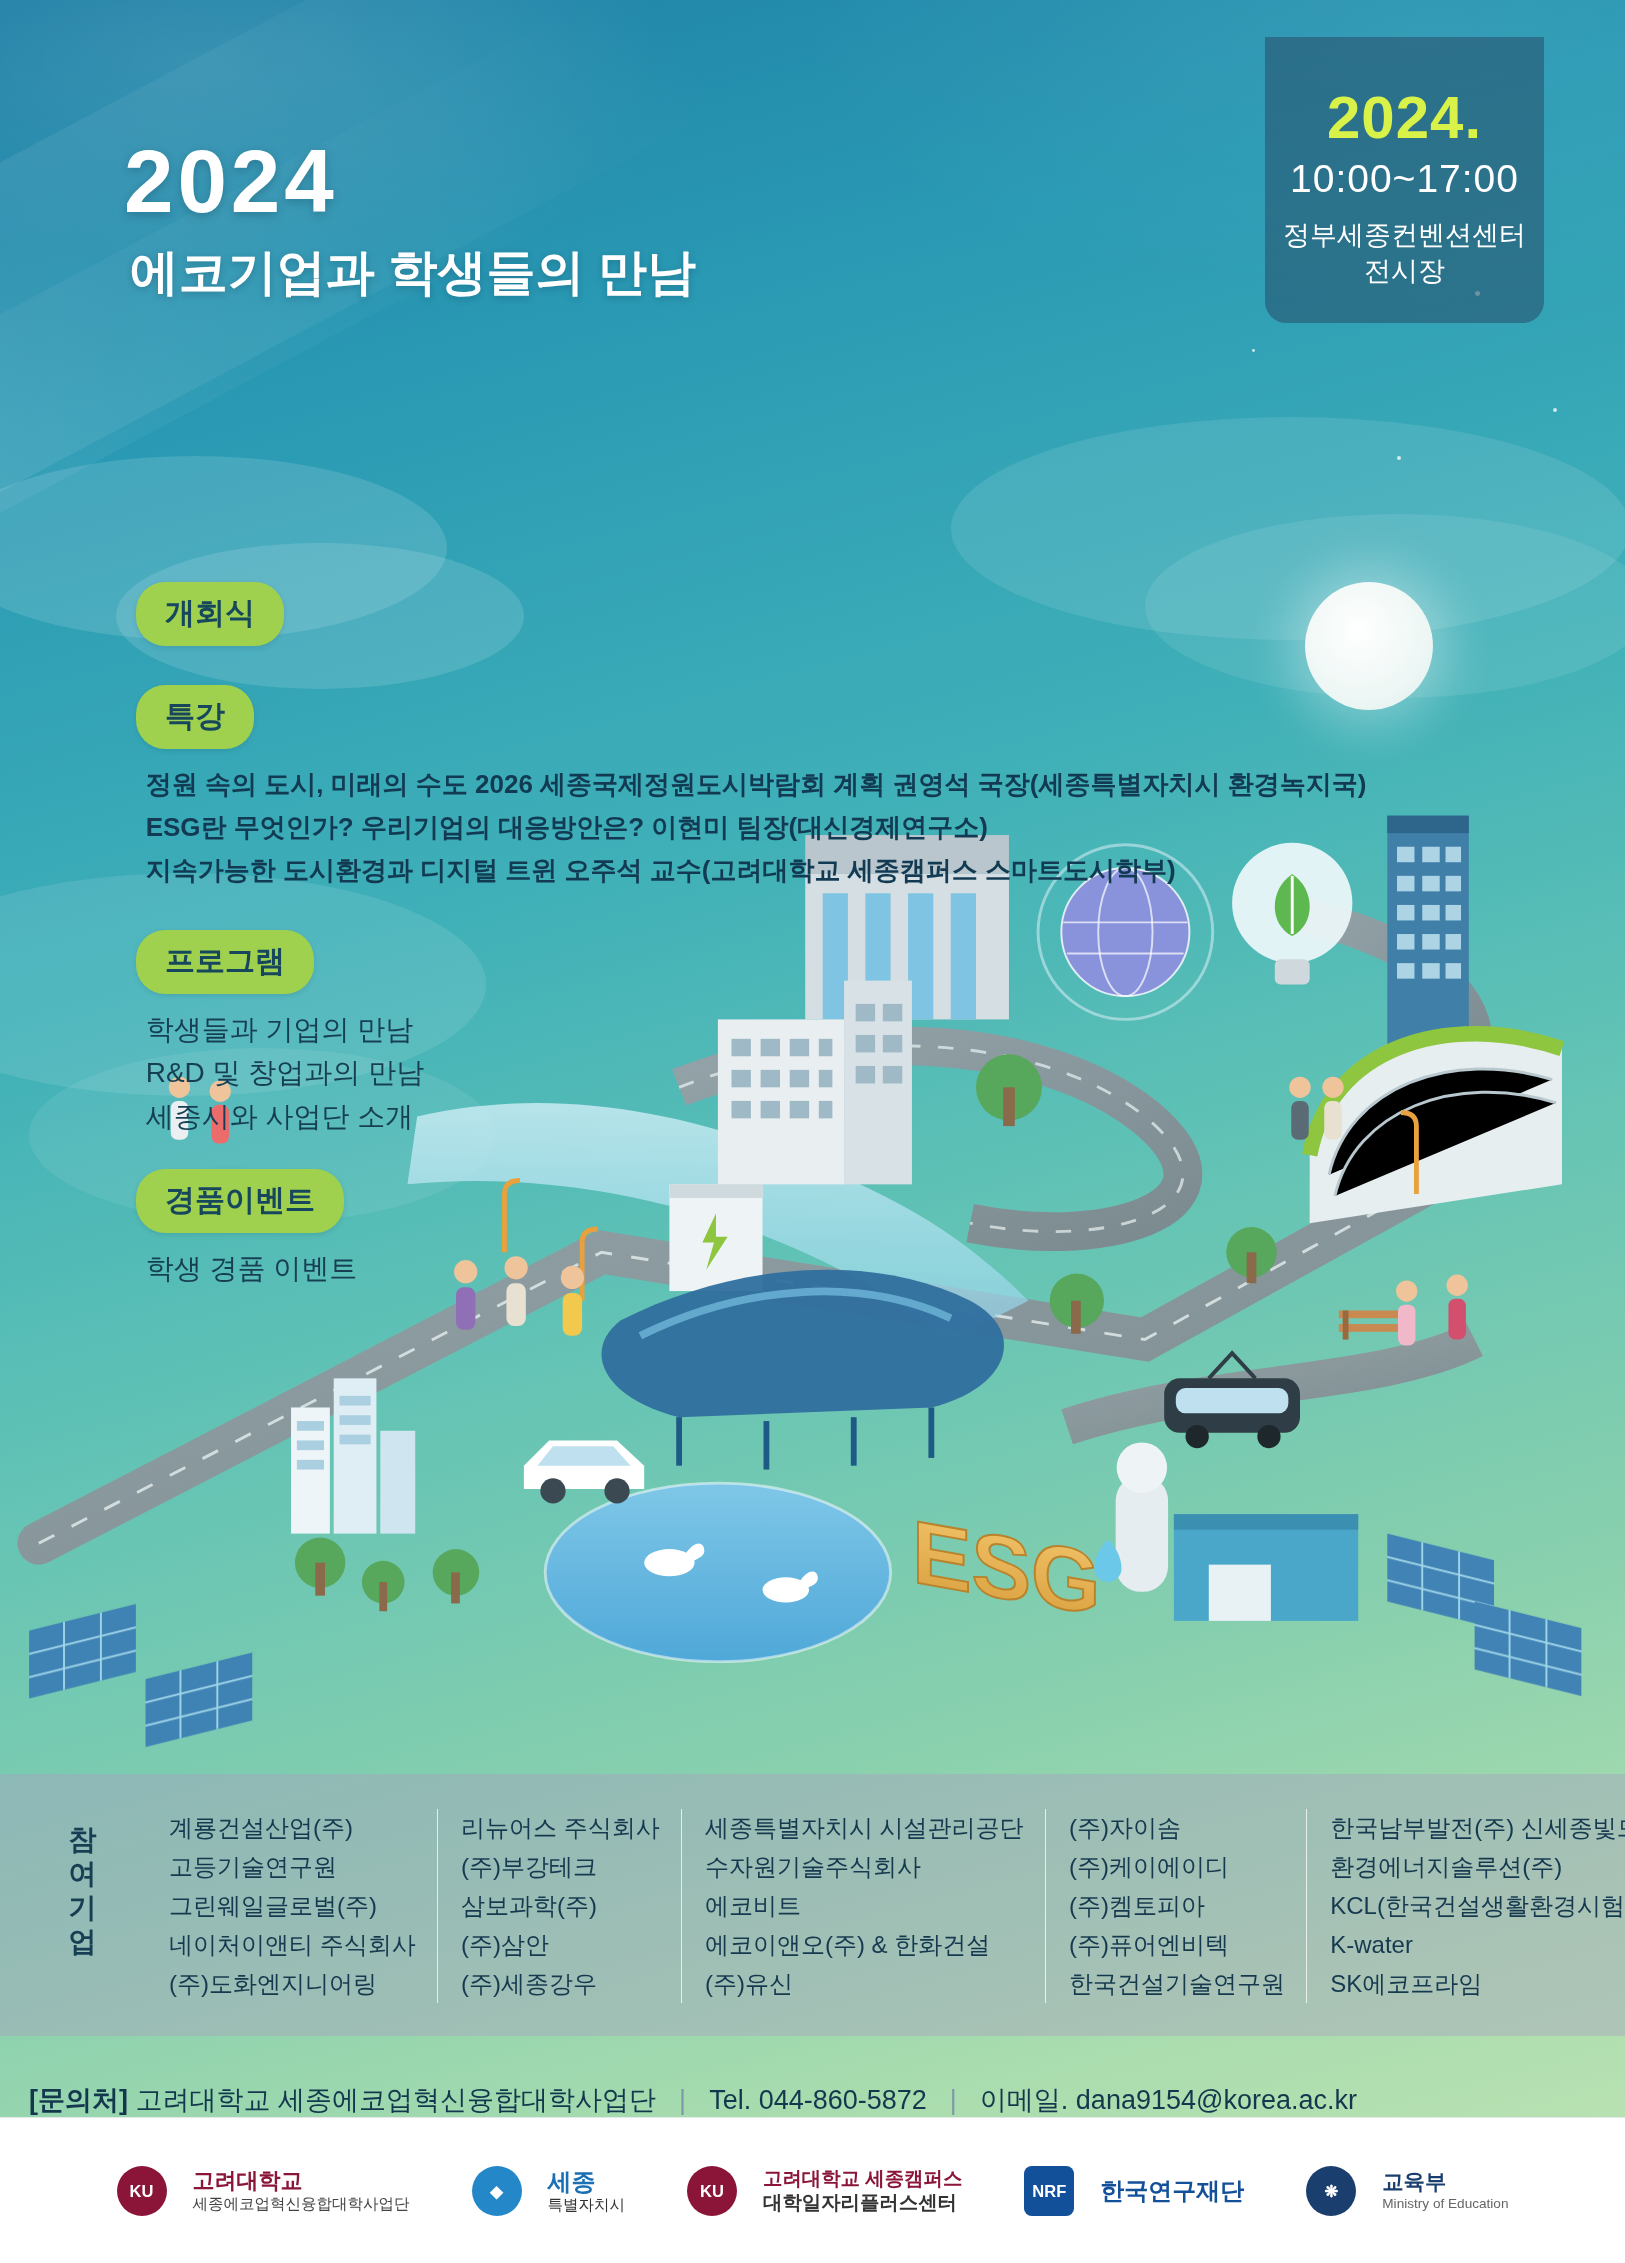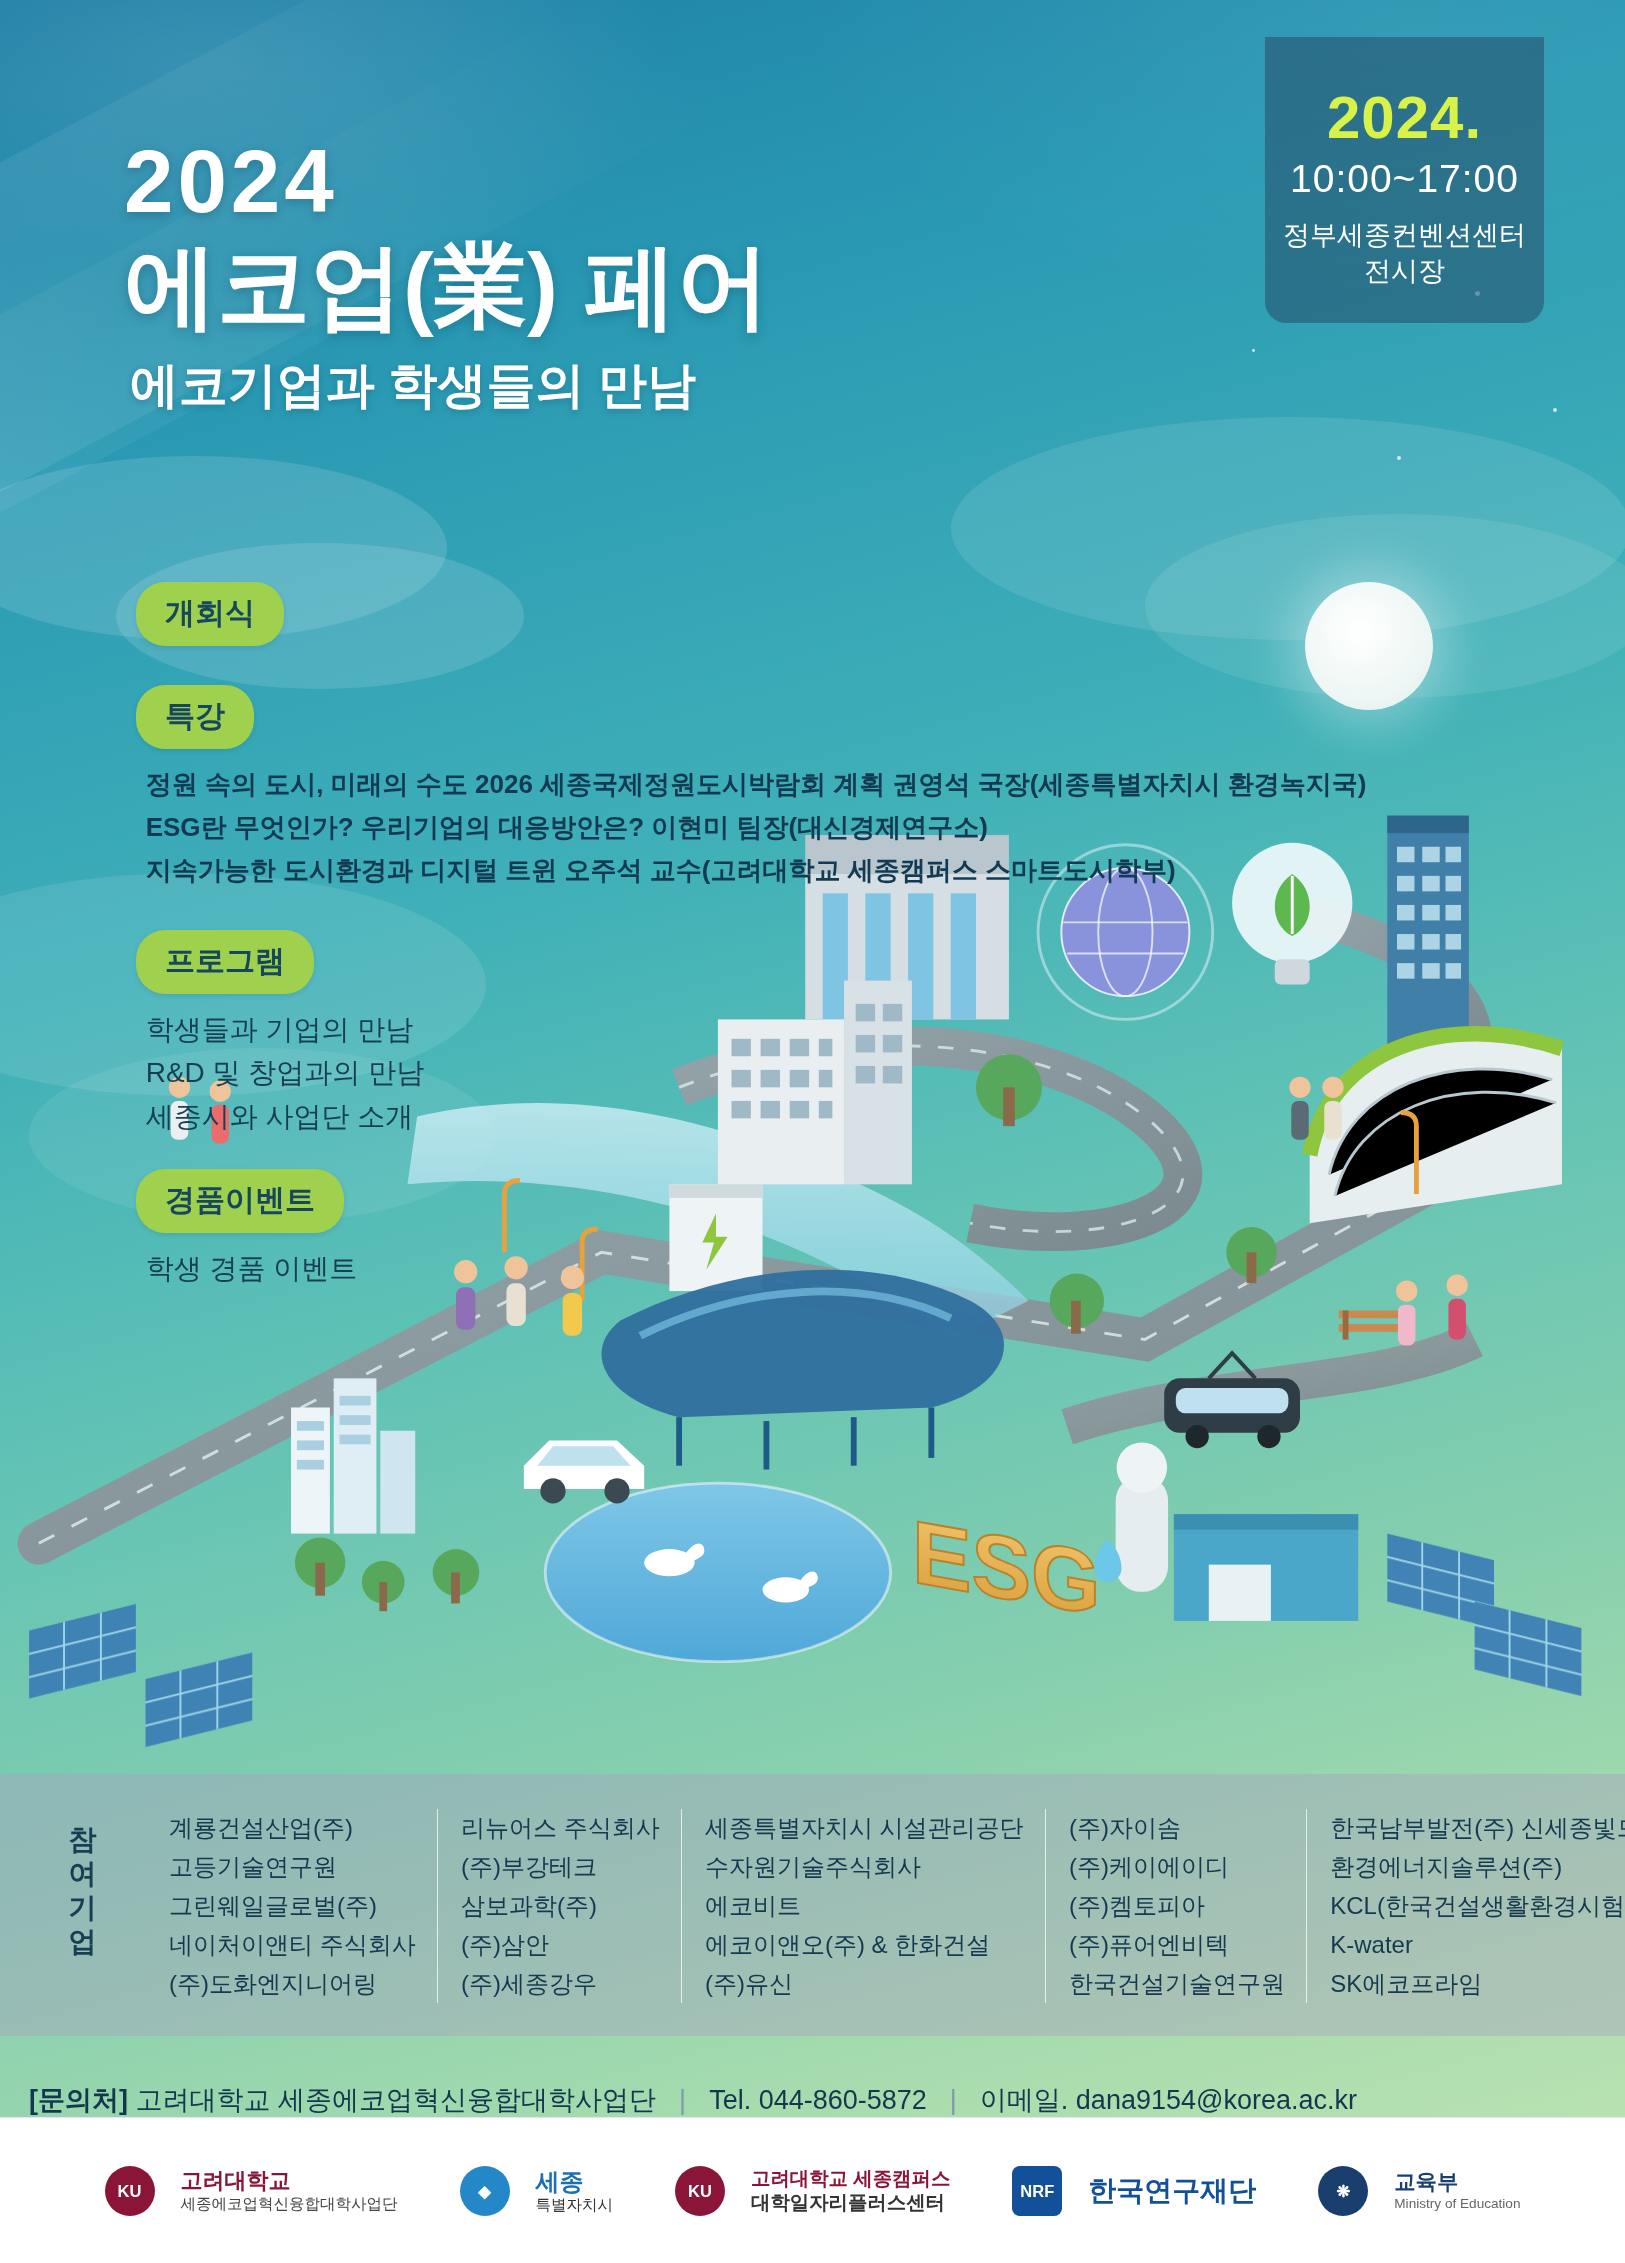--- a/index.html
+++ b/index.html
@@ -248,21 +248,21 @@
     width: 50px; height: 50px;
     border-radius: 50%;
     display: flex; align-items: center; justify-content: center;
     font-size: 16.5px; font-weight: bold; color: #fff;
   }
   .logo .txt { line-height: 1.22; }
   .logo .txt .t1 { font-size: 22px; font-weight: bold; color: #8a1538; }
   .logo .txt .t2 { font-size: 15.5px; color: #444; }
   .logo.sejong .txt .t1 { color: #1a6fb5; font-size: 24px; }
   .logo.sejong .txt .t2 { color: #333; font-size: 15.5px; }
-  .logo.nrf .txt .t1 { color: #12509a; font-size: 28px; }
+  .logo.nrf .txt .t1 { color: #12509a; font-size: 24px; }
   .logo.moe .txt .t1 { color: #1a3e6e; font-size: 21.3px; }
   .logo.moe .txt .t2 { color: #666; font-size: 13.6px; }
   .logo.kjob .txt .t1 { color: #8a1538; font-size: 19.4px; }
   .logo.kjob .txt .t2 { color: #333; font-size: 19.4px; font-weight: bold; }
   .mark.korea  { background: #8a1538; }
   .mark.sejong { background: #2488c8; }
   .mark.kjob   { background: #8a1538; }
   .mark.nrf    { background: #12509a; border-radius: 7.8px; }
   .mark.moe    { background: #1a3e6e; }
 </style>
@@ -283,21 +283,20 @@
   <div class="cloud" style="left:29px; top:1048px; width:466px; height:175px; background:rgba(255,255,255,0.08);"></div>
 
   <div class="moon"></div>
   <div class="star" style="left:1475px; top:291px; width:4.9px; height:4.9px;"></div>
   <div class="star" style="left:1553px; top:408px; width:3.9px; height:3.9px;"></div>
   <div class="star" style="left:1397px; top:456px; width:3.9px; height:3.9px;"></div>
   <div class="star" style="left:1252px; top:349px; width:2.9px; height:2.9px;"></div>
 
   <div class="title-block">
     <div class="title-year">2024</div>
-    <div class="title-main">에코업(業) 페어</div>
     <div class="title-sub">에코기업과 학생들의 만남</div>
   </div>
 
   <div class="date-badge">
     <div class="date-line1">2024.</div>
     <div class="date-time">10:00~17:00</div>
     <div class="date-venue">
       <div>정부세종컨벤션센터</div>
       <div>전시장</div>
     </div>

